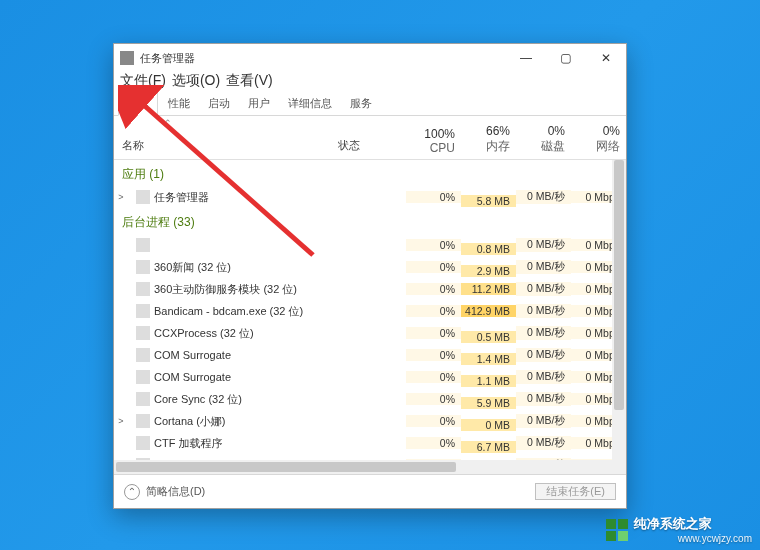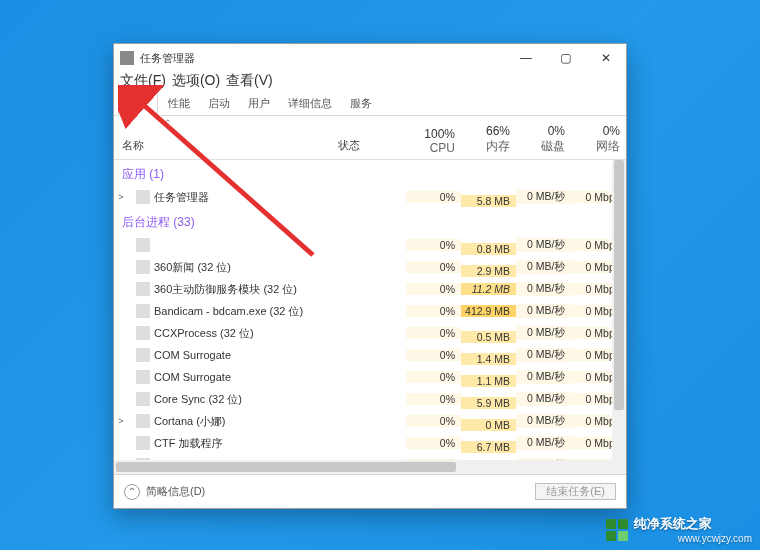--- a/index.html
+++ b/index.html
@@ -22,30 +22,30 @@
   .tab.active { border: 1px solid #d8d8d8; border-bottom: 1px solid #fff; margin-bottom: -1px; background: #fff; color: #222; }
   .content { flex: 1; overflow: hidden; position: relative; }
   .colheader { display: flex; height: 44px; border-bottom: 1px solid #e0e0e0; font-size: 11px; color: #444; }
   .colheader .col-name { flex: 1; padding: 6px 8px; display: flex; align-items: flex-end; position: relative; }
   .colheader .col-status { width: 72px; padding: 6px 4px; display: flex; align-items: flex-end; }
   .colheader .col-num { width: 55px; text-align: right; padding: 4px 6px 4px 2px; display: flex; flex-direction: column; justify-content: flex-end; align-items: flex-end; }
   .colheader .pct { font-size: 12px; color: #333; text-align: center; }
   .colheader .lbl { font-size: 12px; color: #666; margin-left: 12px; }
   .sortglyph { position: absolute; top: 2px; left: 50px; font-size: 9px; color: #888; }
   .rows { overflow-y: hidden; }
-  .group { color: #8b5cf6; font-size: 12px; padding: 6px 8px 3px 8px; }
+  .group { color: #4d7c0f; font-size: 12px; padding: 6px 8px 3px 8px; }
   .row { display: flex; align-items: center; height: 22px; font-size: 11px; color: #333; }
   .row .expander { width: 14px; text-align: center; color: #666; font-size: 9px; }
   .row .icon { width: 14px; height: 14px; background: #ddd; margin-right: 4px; margin-left: 8px; }
   .row .name { flex: 1; white-space: nowrap; overflow: hidden; text-overflow: ellipsis; }
   .row .status { width: 72px; }
   .row .cell { width: 55px; text-align: right; padding-right: 6px; font-size: 10.5px; }
   .heat0 { background: #fff8e6; }
   .heat1 { background: #ffe9a8; margin-top: 8px; }
-  .heat2 { background: #ffe08a; font-style: italic; }
+  .heat2 { background: #ffe08a; }
   .heat3 { background: #ffd466; }
   .footer { height: 34px; border-top: 1px solid #d8d8d8; display: flex; align-items: center; padding: 0 10px; font-size: 11px; color: #555; }
   .footer .circ { width: 16px; height: 16px; border: 1px solid #999; border-radius: 50%; display: flex; align-items: center; justify-content: center; margin-right: 6px; font-size: 10px; color: #666; }
   .footer .spacer { flex: 1; }
   .footer .endbtn { border: 1px solid #c0c0c0; padding: 0 10px; color: #999; background: #f4f4f4; font-size: 11px; }
   .scrollbar-v { position: absolute; right: 0; top: 44px; bottom: 0; width: 14px; background: #f0f0f0; }
   .scrollbar-v .thumb { position: absolute; top: 0; left: 2px; right: 2px; height: 250px; background: #c8c8c8; border-radius: 2px; }
   .scrollbar-h { height: 14px; background: #f0f0f0; position: relative; }
   .scrollbar-h .thumb { position: absolute; left: 2px; top: 2px; bottom: 2px; width: 340px; background: #c8c8c8; border-radius: 2px; }
   .arrow-annot { position: absolute; pointer-events: none; z-index: 10; }

